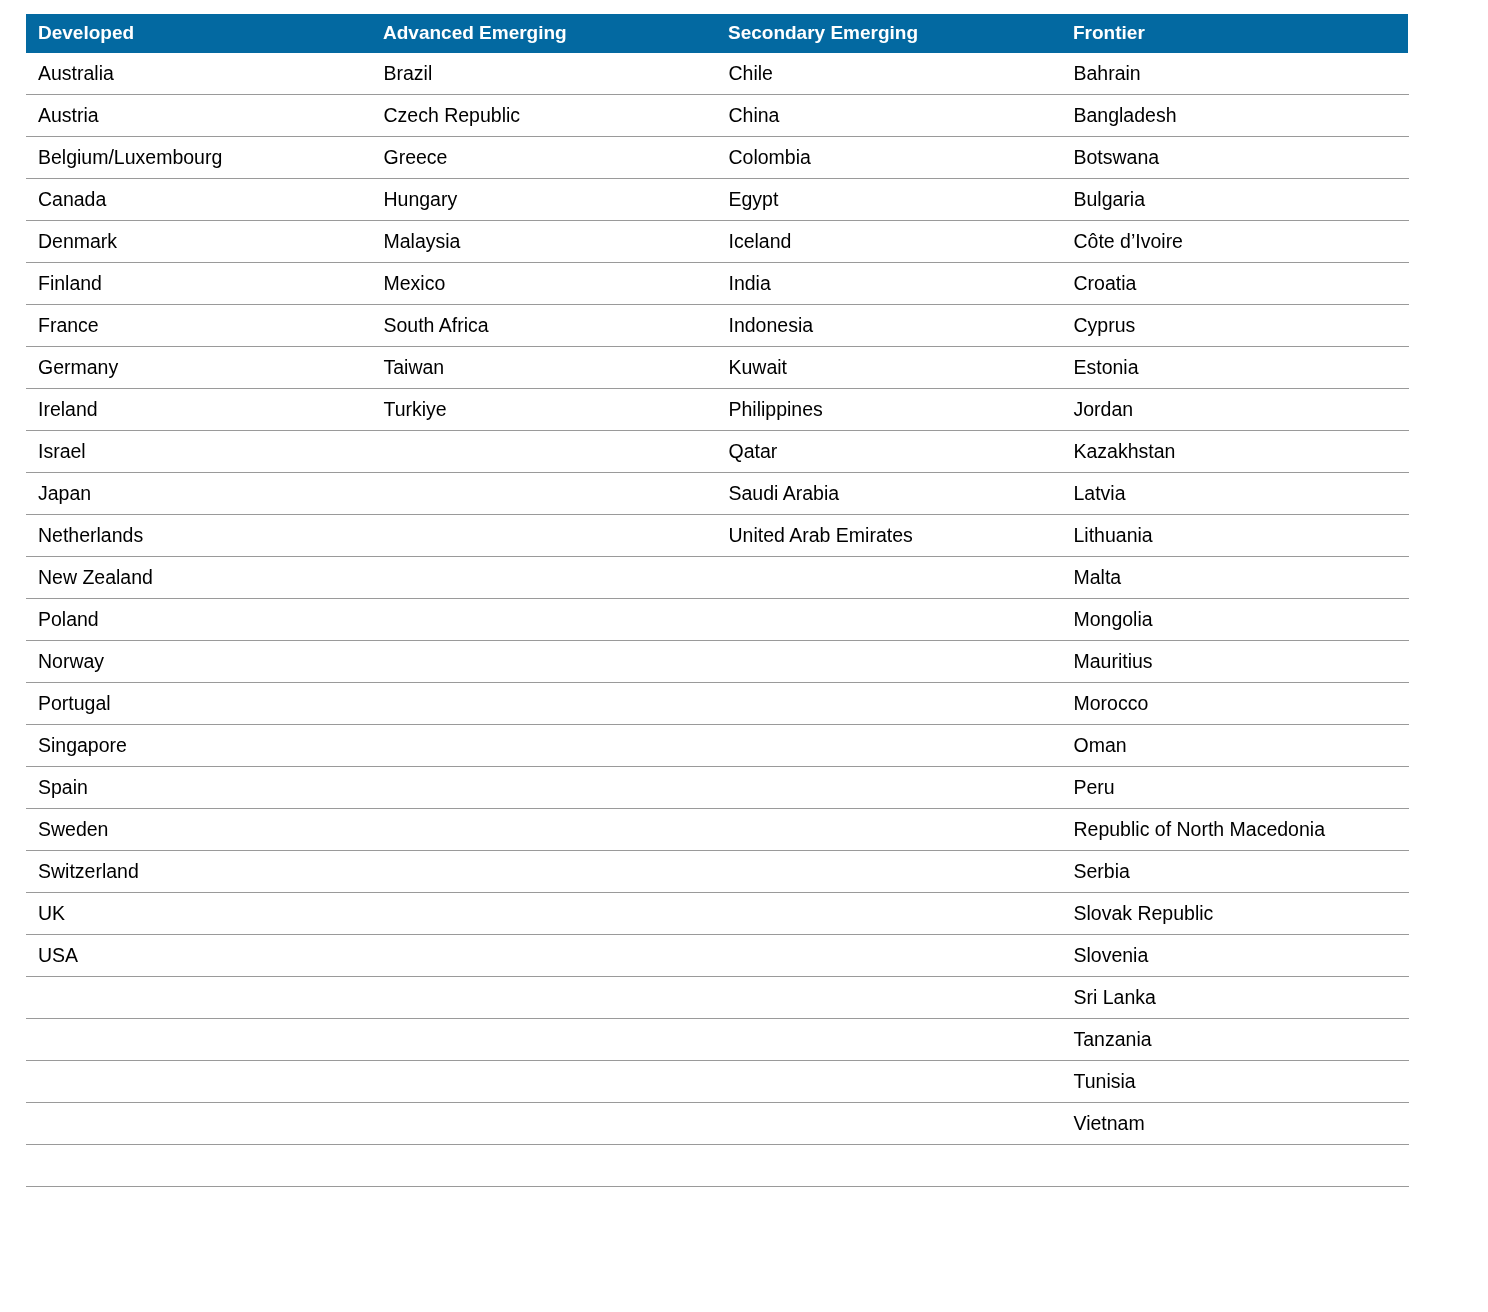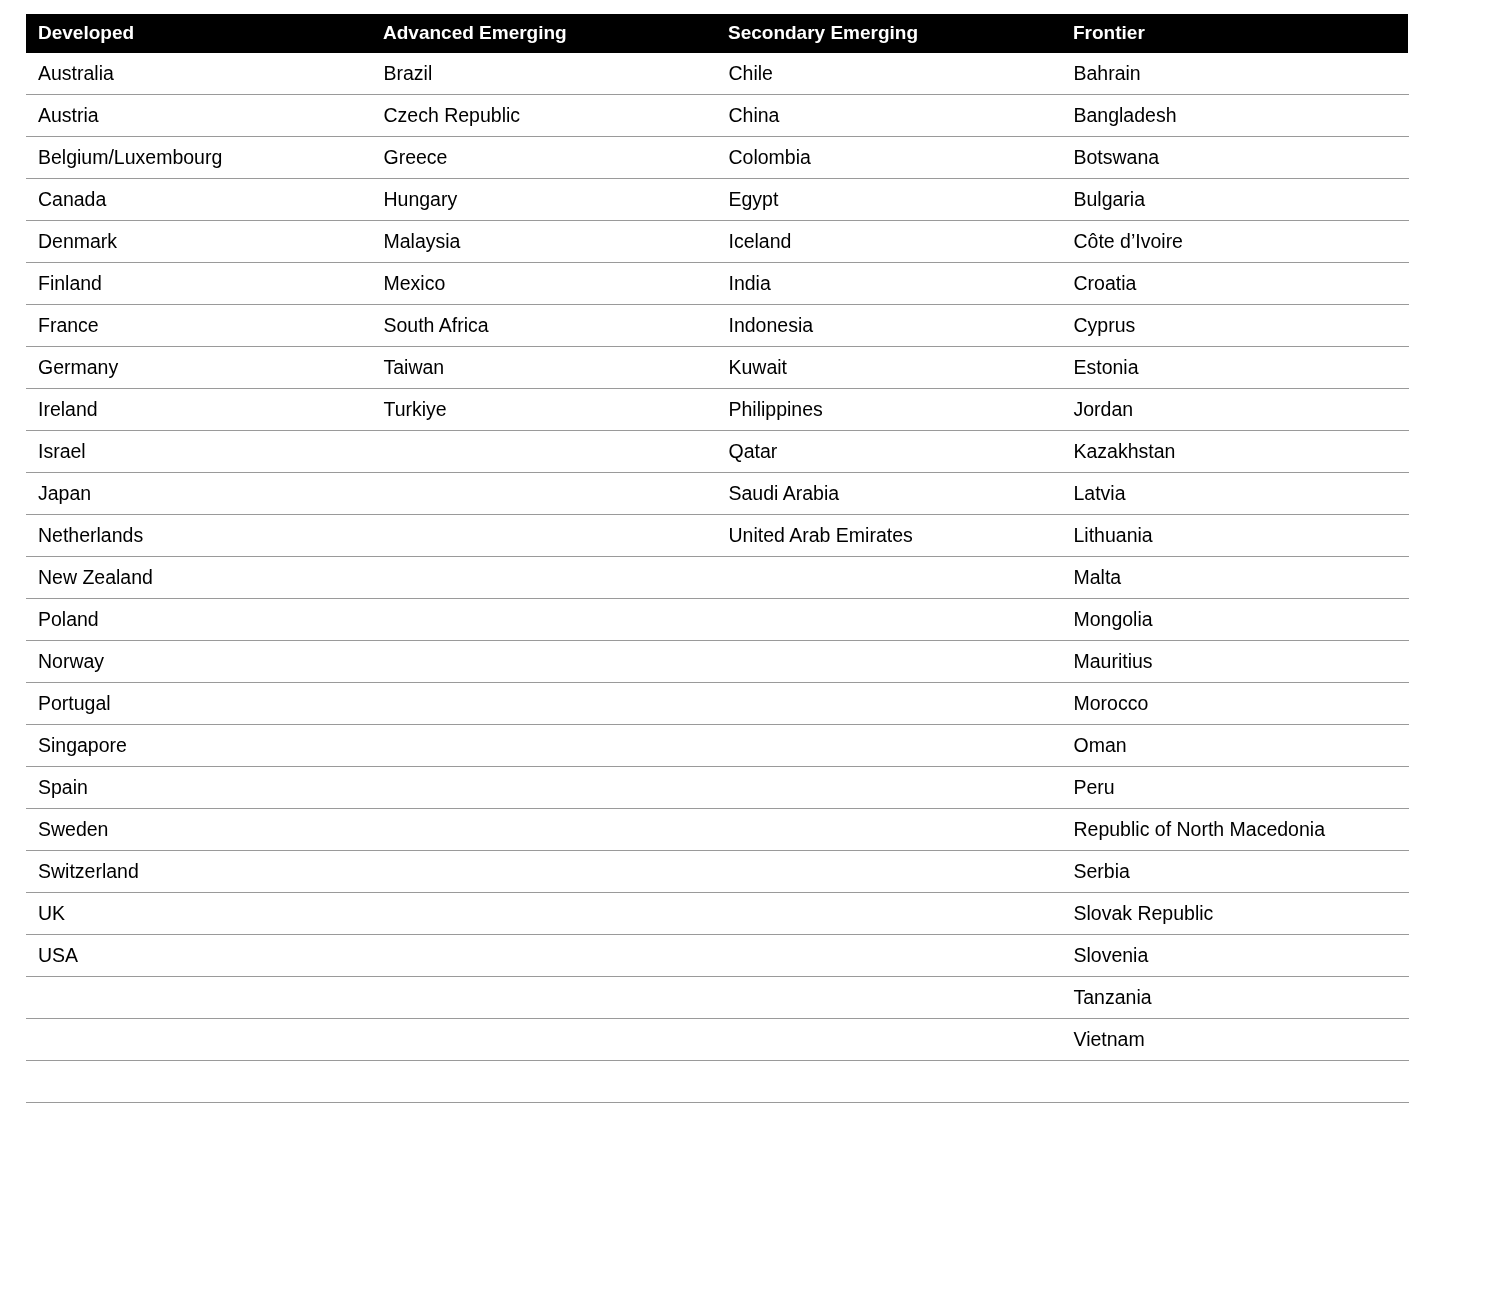--- a/index.html
+++ b/index.html
@@ -26,21 +26,21 @@
     width: 1382px;
     margin-left: 26px;
     margin-top: 14px;
   }
   table.country-table col.c1 { width: 345px; }
   table.country-table col.c2 { width: 345px; }
   table.country-table col.c3 { width: 345px; }
   table.country-table col.c4 { width: 347px; }
 
   thead th {
-    background: #000000;
+    background: #0369a1;
     color: #ffffff;
     font-size: 19px;
     font-weight: bold;
     text-align: left;
     padding: 8px 0 9px 12px;
     height: 22px;
     vertical-align: middle;
     border: none;
     white-space: nowrap;
   }
@@ -214,21 +214,33 @@
         <tr>
           <td>USA</td>
           <td class="empty"></td>
           <td class="empty"></td>
           <td>Slovenia</td>
         </tr>
         <tr>
           <td class="empty"></td>
           <td class="empty"></td>
           <td class="empty"></td>
+          <td>Sri Lanka</td>
+        </tr>
+        <tr>
+          <td class="empty"></td>
+          <td class="empty"></td>
+          <td class="empty"></td>
           <td>Tanzania</td>
+        </tr>
+        <tr>
+          <td class="empty"></td>
+          <td class="empty"></td>
+          <td class="empty"></td>
+          <td>Tunisia</td>
         </tr>
         <tr>
           <td class="empty"></td>
           <td class="empty"></td>
           <td class="empty"></td>
           <td>Vietnam</td>
         </tr>
         <tr>
           <td class="empty"></td>
           <td class="empty"></td>

